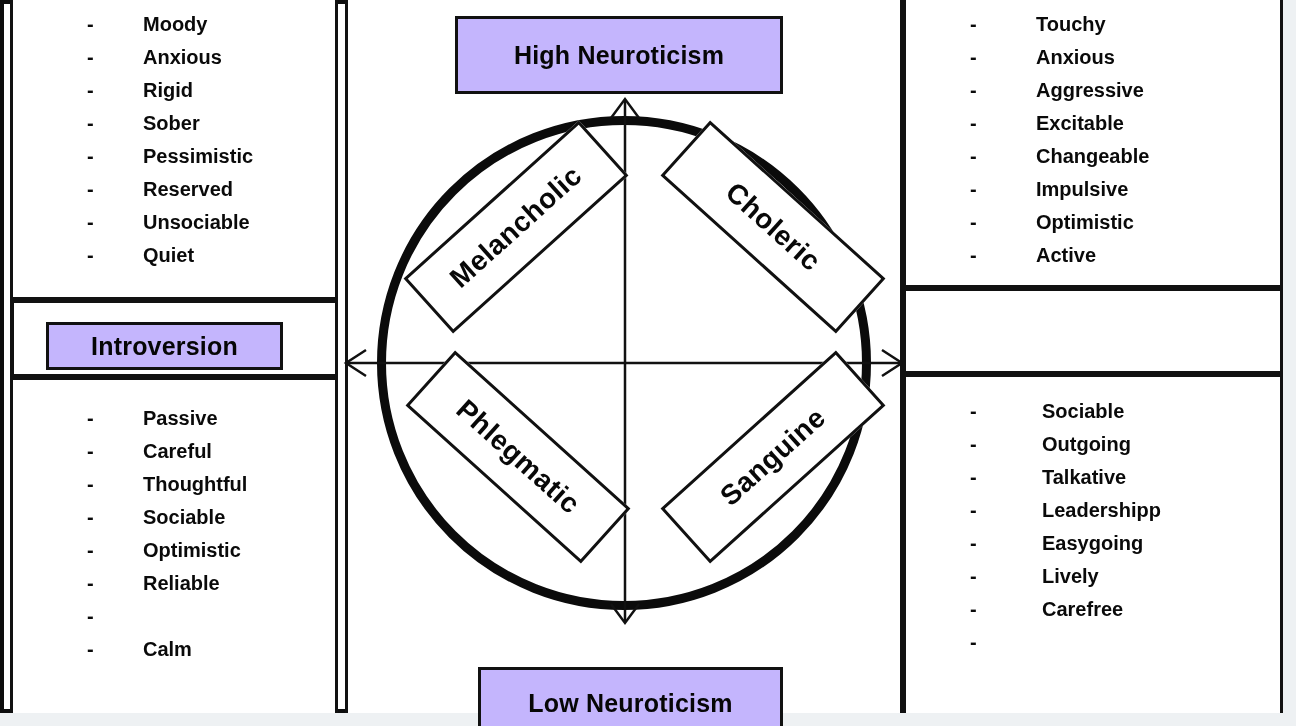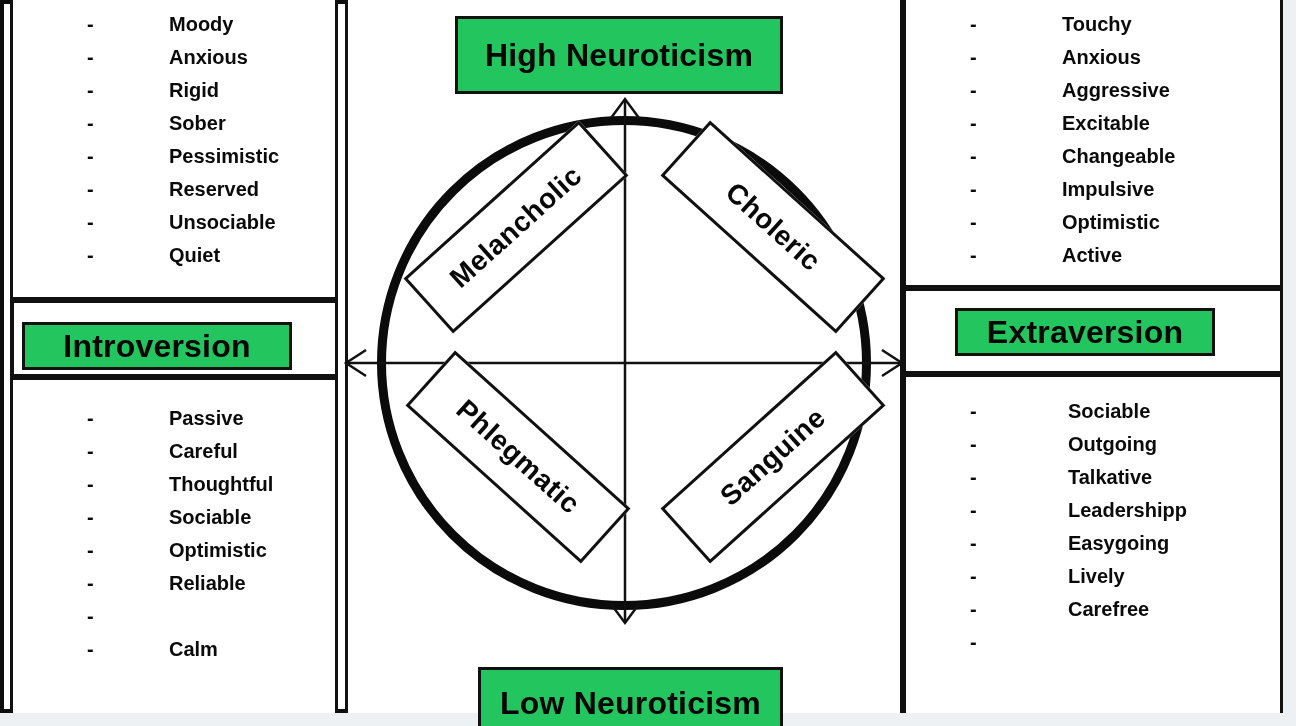--- a/index.html
+++ b/index.html
@@ -77,48 +77,47 @@
   .trait-item .dash {
     position: absolute;
     left: 74px;
     top: 0;
     font-weight: bold;
   }
   .trait-item .txt {
     position: absolute;
     left: 130px;
     top: 0;
-    margin-left: 26px;
   }
   #panel-neurotic-intro .trait-list { padding-top: 8px; }
   #panel-neurotic-extra .trait-list { padding-top: 8px; }
   #panel-neurotic-extra .trait-item .dash { left: 64px; }
   #panel-neurotic-extra .trait-item .txt  { left: 130px; }
   #panel-stable-intro  .trait-list { padding-top: 22px; }
   #panel-stable-extra  .trait-list { padding-top: 18px; }
   #panel-stable-extra  .trait-item .dash { left: 64px; }
   #panel-stable-extra  .trait-item .txt  { left: 136px; }
 
   
   .axis-box {
     position: absolute;
-    background: #22c55e;
+    background: #c4b5fd;
     border: 3px solid #111111;
     box-sizing: border-box;
     display: flex;
     align-items: center;
     justify-content: center;
-    font-size: 32px;
+    font-size: 25px;
     font-weight: bold;
     color: #060606;
     letter-spacing: 0.2px;
   }
   #box-high-neuroticism { left: 455px; top: 16px;  width: 328px; height: 78px; }
   #box-low-neuroticism  { left: 478px; top: 643px; width: 305px; height: 70px; border-bottom: none; margin-top: 24px;}
-  #box-introversion     { left: 22px;  top: 322px; width: 270px; height: 48px; }
+  #box-introversion     { left: 46px;  top: 322px; width: 237px; height: 48px; }
   #box-extraversion     { left: 955px; top: 308px; width: 260px; height: 48px; }
 
   
   #circle {
     position: absolute;
     left: 377px;
     top: 116px;
     width: 494px;
     height: 494px;
     border: 9px solid #0b0b0b;
@@ -310,23 +309,20 @@
         </li>
         <li class="trait-item">
           <span class="dash">-</span>
           <span class="txt">Active</span>
         </li>
       </ul>
   </div>
 
   <div class="panel" id="band-extraversion"></div>
 
-  <div class="axis-box" id="box-extraversion">
-    <span>Extraversion</span>
-  </div>
 
   <div class="panel" id="panel-stable-extra">
     <ul class="trait-list">
         <li class="trait-item">
           <span class="dash">-</span>
           <span class="txt">Sociable</span>
         </li>
         <li class="trait-item">
           <span class="dash">-</span>
           <span class="txt">Outgoing</span>

